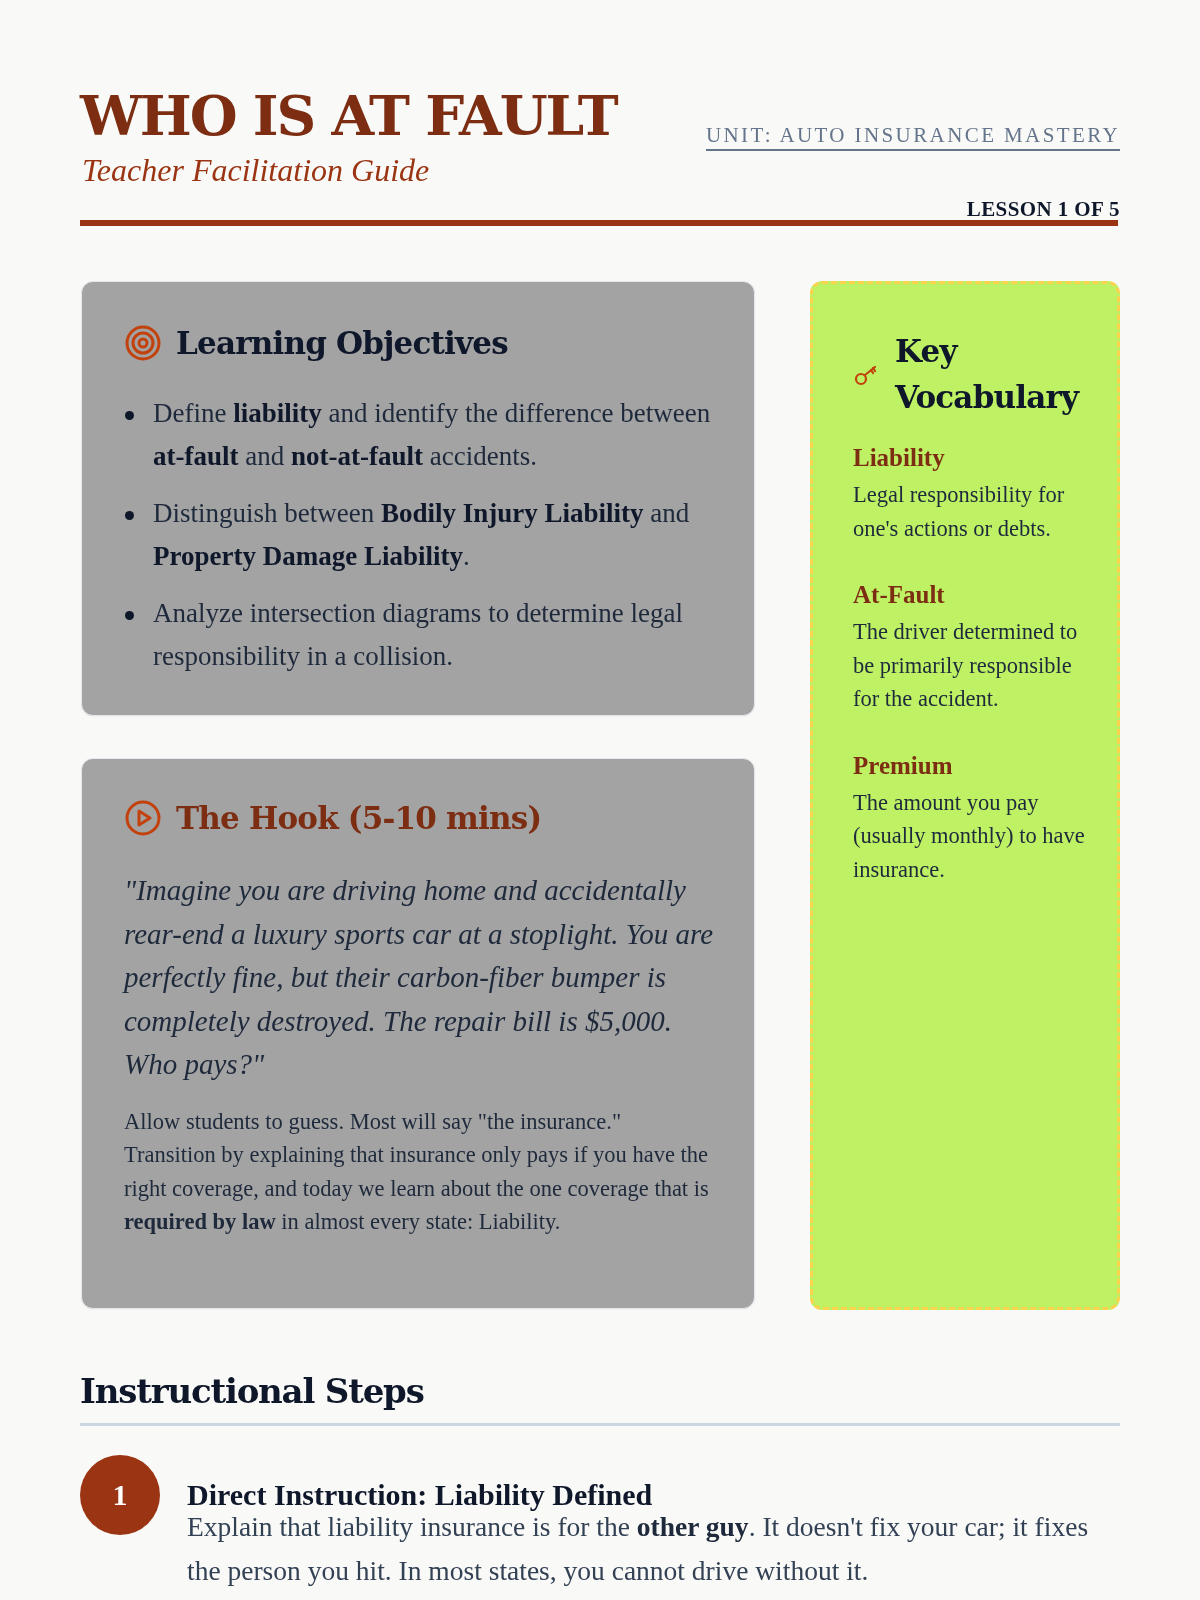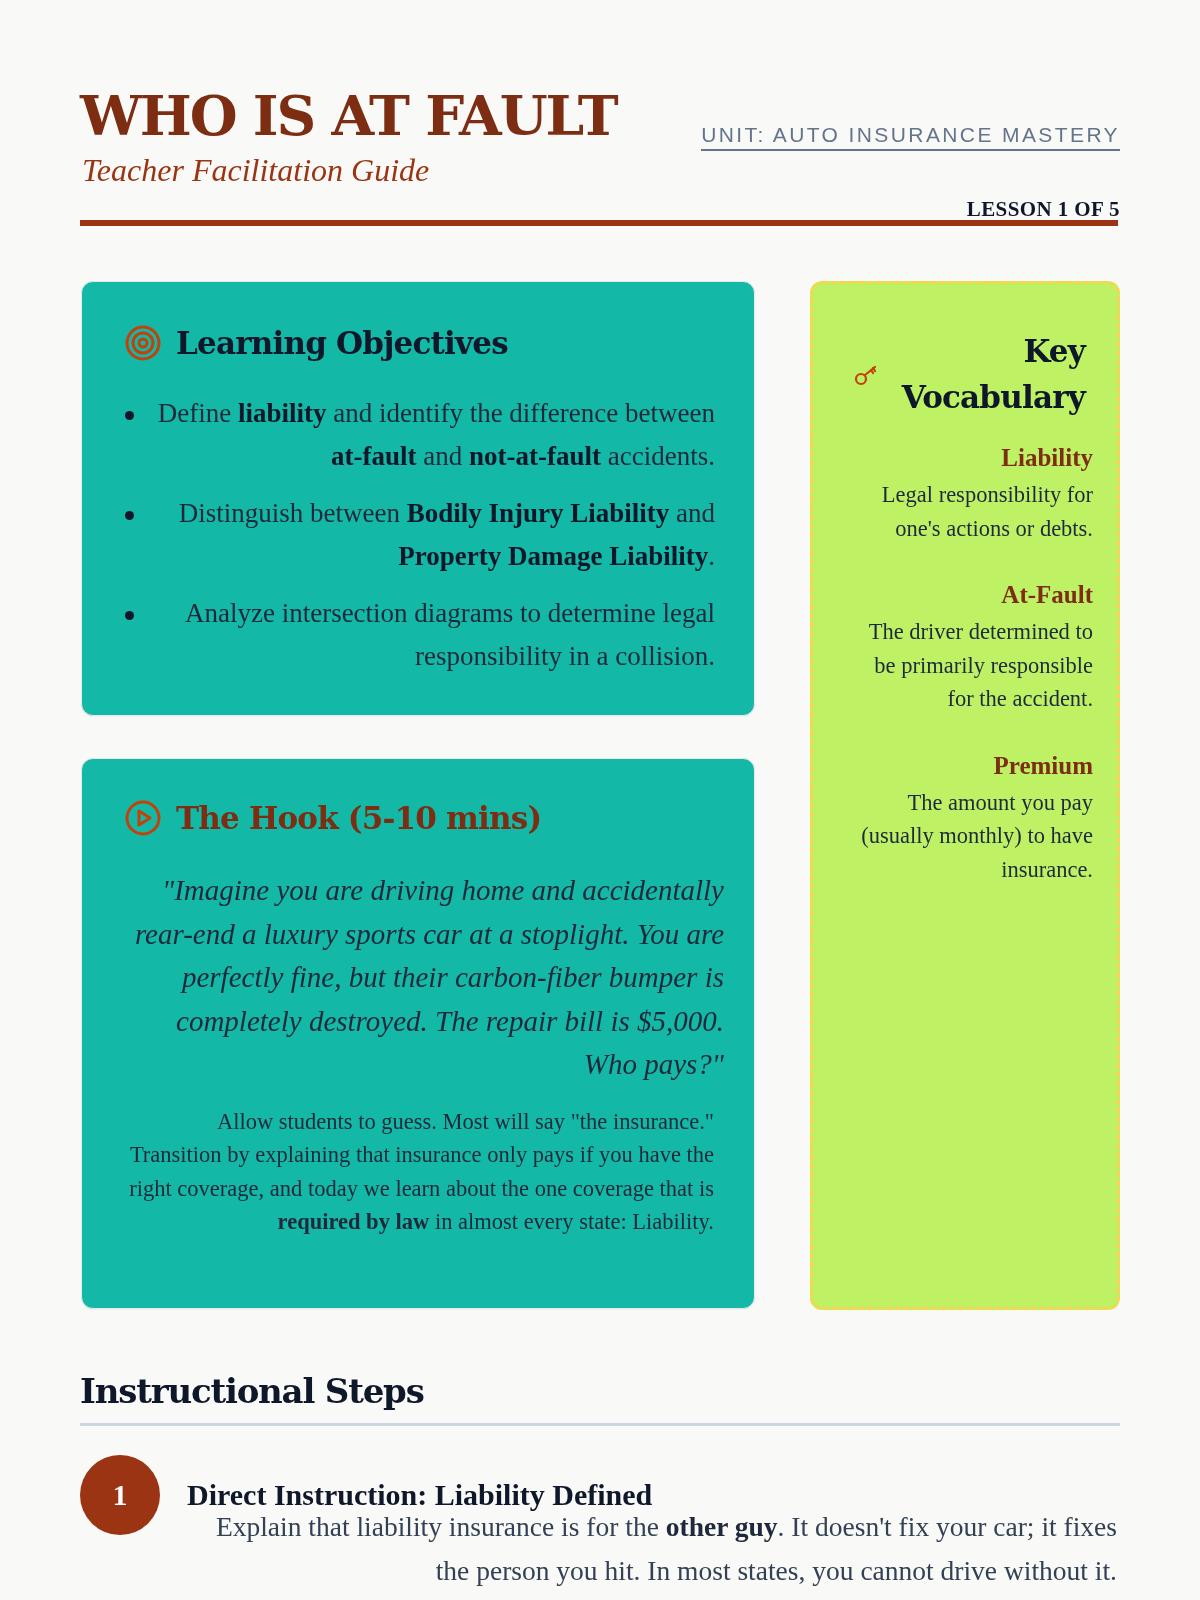--- a/index.html
+++ b/index.html
@@ -2,49 +2,49 @@
 <html><head>
 <meta charset="utf-8">
 <style>
   * { box-sizing: border-box; margin: 0; padding: 0; }
   html, body { width: 1200px; height: 1600px; overflow: hidden; }
   body {
     background: #f9f9f7;
     font-family: "DejaVu Serif", "Liberation Serif", serif;
     color: #1e293b;
   }
-  .page { position: relative; width: 1200px; height: 1600px; padding: 8px 80px; text-align: right; }
+  .page { position: relative; width: 1200px; height: 1600px; padding: 8px 80px; }
 
   
   .header { position: absolute; left: 80px; right: 80px; top: 84px; height: 145px; }
   .title {
     position: absolute; left: 0; top: 0;
     font-family: "DejaVu Serif", serif; font-weight: bold;
     font-size: 55px; letter-spacing: -2px; color: #7c2d12; line-height: 64px;
   }
   .subtitle {
     position: absolute; left: 2px; top: 66px;
     font-family: "Liberation Serif", serif; font-style: italic;
     font-size: 32px; color: #9a3412; line-height: 40px;
   }
   .unit {
     position: absolute; right: 0; top: 38px;
-    font-family: Liberation Sans, sans-serif; font-size: 21px; letter-spacing: 2.4px;
+    font-family: Liberation Serif, serif; font-size: 21px; letter-spacing: 2.4px;
     color: #64748b; border-bottom: 2px solid #64748b; padding-bottom: 1px; line-height: 26px;
   }
   .lesson {
     position: absolute; right: 0; top: 78px;
     font-family: "Liberation Serif", serif; font-size: 21px; font-weight: bold; color: #0f172a;
     letter-spacing: 0.4px; line-height: 26px; margin-top: 34px;
   }
   .header-rule { position: absolute; left: 80px; right: 102px; top: 220px; height: 6px; background: #9a3412; width: 1038px; }
 
   
   .card {
-    position: absolute; background: #14b8a6; border: 1px solid #e5e7eb;
+    position: absolute; background: #a3a3a3; border: 1px solid #e5e7eb;
     border-radius: 12px; box-shadow: 0 1px 2px rgba(0,0,0,0.04);
   }
   .card-objectives { left: 81px; top: 281px; width: 674px; height: 435px; }
   .card-hook { left: 81px; top: 758px; width: 674px; height: 551px; }
   .card-title {
     position: absolute; left: 42px; display: flex; align-items: center;
     font-family: "DejaVu Serif", serif; font-weight: bold; font-size: 31px; letter-spacing: -0.8px;
   }
   .card-title .icon { width: 38px; height: 38px; margin-right: 14px; display: inline-flex; }
   .objectives-title { top: 42px; color: #0f172a; }

